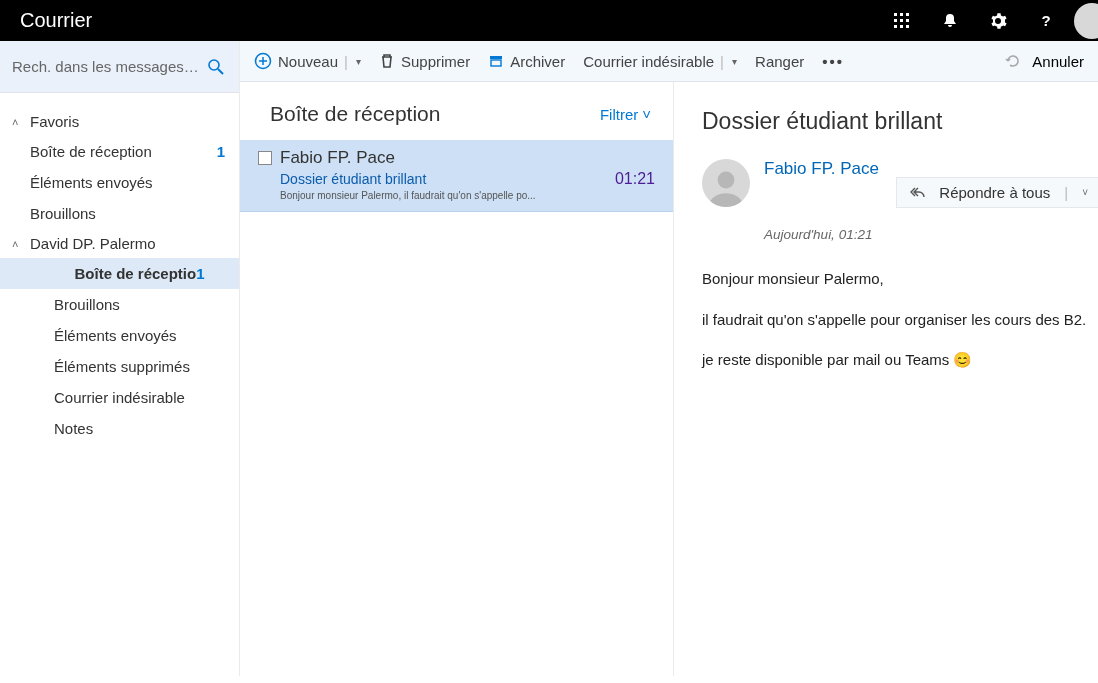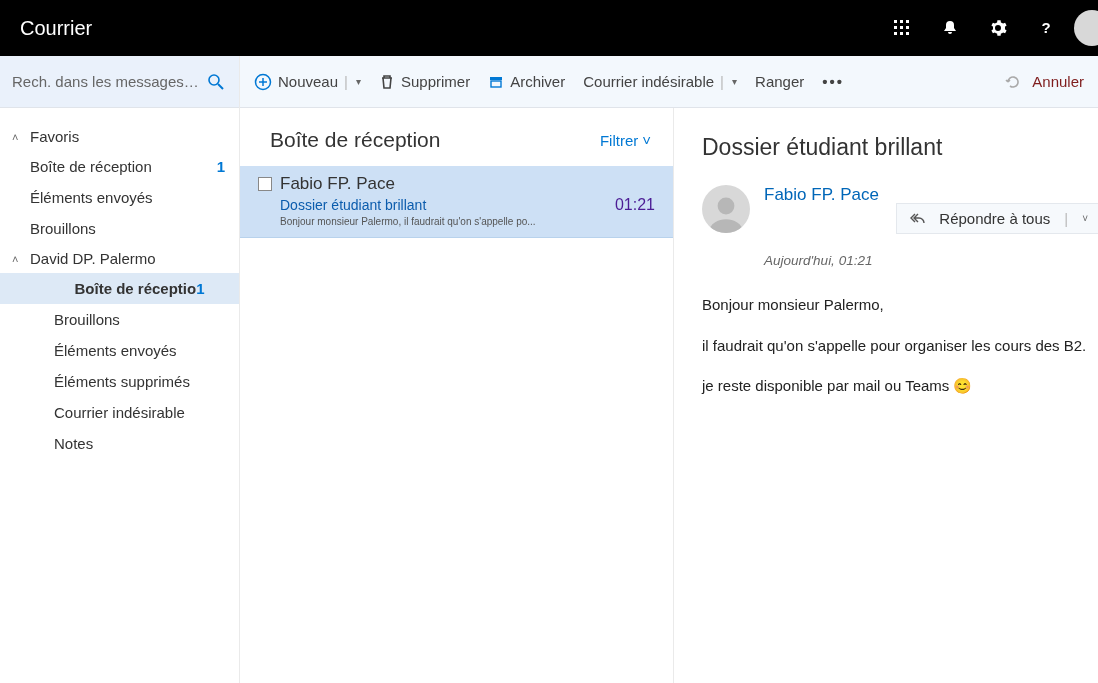--- a/index.html
+++ b/index.html
@@ -9,21 +9,21 @@
     color: #333;
     background: #fff;
     width: 1098px;
     height: 683px;
     overflow: hidden;
   }
   
   .header {
     background: #000;
     color: #fff;
-    height: 56px;
+    height: 41px;
     display: flex;
     align-items: center;
     justify-content: space-between;
     padding-left: 20px;
   }
   .header-title { font-size: 20px; font-weight: 400; }
   .header-right { display: flex; align-items: center; height: 100%; }
   .hicon {
     width: 48px;
     height: 48px;
@@ -97,35 +97,35 @@
   .badge { color: #0078d4; font-weight: 600; }
 
   
   .right {
     flex: 1;
     display: flex;
     flex-direction: column;
     min-width: 0;
   }
   .toolbar {
-    height: 52px;
+    height: 41px;
     background: #f3f8fd;
     border-bottom: 1px solid #e0e4ea;
     display: flex;
     align-items: center;
     padding: 0 14px;
     gap: 18px;
     color: #444;
     font-size: 15px;
     position: relative;
   }
   .tb-item { display: flex; align-items: center; gap: 6px; cursor: pointer; }
   .tb-item .chev-down { font-size: 10px; color: #666; margin-left: 2px; }
   .tb-spacer { flex: 1; }
-  .tb-undo { color: #7f1d1d; display: flex; align-items: center; gap: 12px; cursor: pointer; }
+  .tb-undo { color: #000000; display: flex; align-items: center; gap: 12px; cursor: pointer; }
 
   
   .content {
     flex: 1;
     display: flex;
     min-height: 0;
   }
   .msg-list {
     width: 434px;
     border-right: 1px solid #eaeaea;

